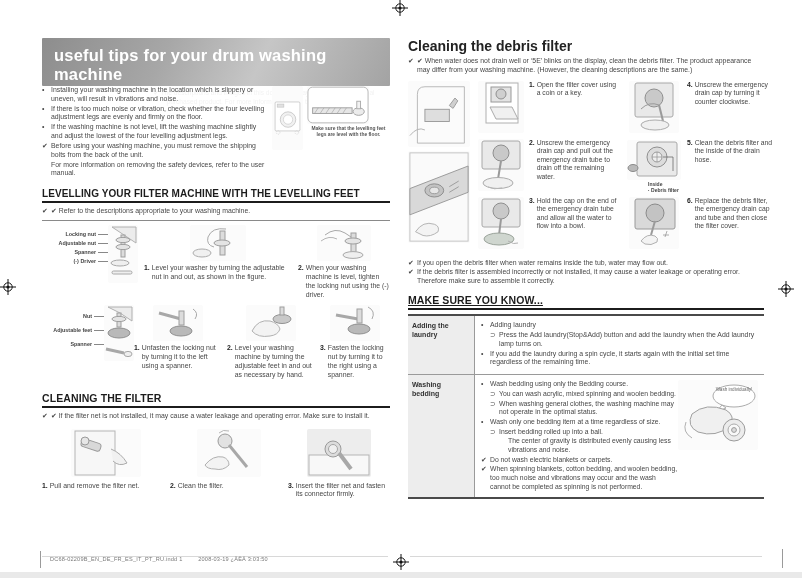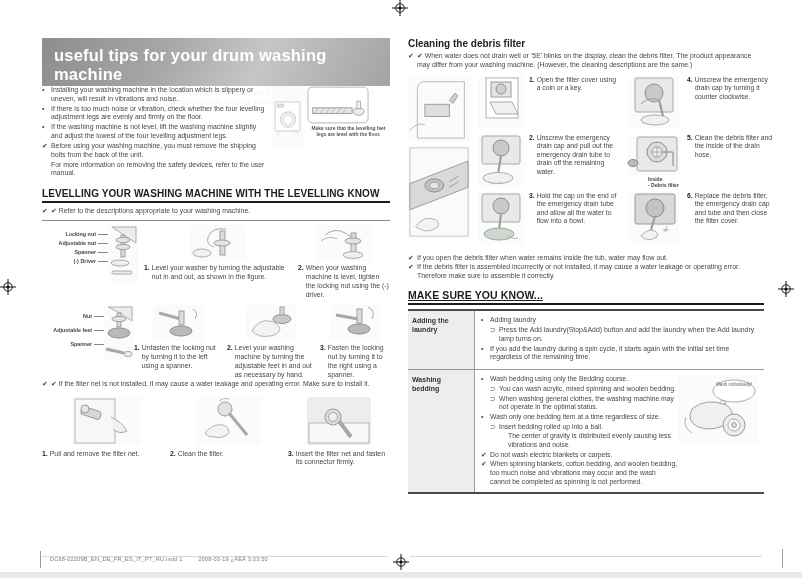--- a/index.html
+++ b/index.html
@@ -15,21 +15,21 @@
   
   .banner{
     height:48px;border-radius:1px;padding:6px 8px 0 12px;box-sizing:border-box;
     background:linear-gradient(115deg,#8d8d8d 0%,#a7a7a7 35%,#c6c6c6 62%,#a3a3a3 100%);
   }
   .banner h1{margin:2px 0 0;color:#fff;font-size:16.5px;letter-spacing:.2px;font-weight:bold;}
   .banner .bnote{margin-top:5px;color:#f3f3f3;font-size:6.6px;line-height:1.35;text-align:center;padding-left:92px;}
 
   .h1{font-size:10.5px;font-weight:bold;color:#1c1c1c;border-bottom:2px solid #1c1c1c;
       padding-bottom:2px;margin:9px 0 4px;letter-spacing:.1px;}
-  .h2{font-size:10px;font-weight:bold;color:#222;margin:6px 0 3px;}
+  .h2{font-size:14px;font-weight:bold;color:#222;margin:6px 0 3px;}
 
   .txt{font-size:6.9px;line-height:1.28;color:#474747;}
   .ln{display:flex;margin-bottom:1px;}
   .ln .m{flex:none;width:9px;}
   .ln .t{flex:1;}
   .ind1{padding-left:9px;}
   .ind2{padding-left:18px;}
 
   .steps-row{display:flex;align-items:flex-start;}
   .step .num{font-weight:bold;color:#222;margin-right:2px;}
@@ -124,21 +124,21 @@
             <line x1="32" y1="29" x2="36" y2="23" stroke="#9c9c9c" stroke-width=".6"></line>
             <line x1="38" y1="29" x2="42" y2="23" stroke="#9c9c9c" stroke-width=".6"></line>
           <ellipse cx="55" cy="27" rx="6" ry="4" fill="#ececec" stroke="#a0a0a0"></ellipse>
           <rect x="53" y="16" width="4" height="8" fill="#f2f2f2" stroke="#ababab"></rect>
         </svg>
         <div class="figcap" style="margin-top:2px;">Make sure that the levelling feet legs are level with the floor.</div>
       </div>
     </div>
   </div>
 
-  <div class="h1" style="font-size:10px;">LEVELLING YOUR WASHING MACHINE WITH THE LEVELLING KNOW</div>
+  <div class="h1" style="font-size:10px;">LEVELLING YOUR FILTER MACHINE WITH THE LEVELLING FEET</div>
   <div class="txt" style="border-bottom:1px solid #8a8a8a;padding-bottom:3px;margin-bottom:4px;">
     <div class="ln">
         <span class="m">✔</span>
         <span class="t" style="margin-left:-9px;padding-left:9px;">✔ Refer to the descriptions appropriate to your washing machine.</span>
       </div>
   </div>
 
   <div class="steps-row" style="margin-bottom:6px;">
     <div style="flex:none;width:96px;display:flex;">
       <div style="flex:1;padding-top:6px;">
@@ -250,20 +250,21 @@
         <ellipse cx="29" cy="24" rx="11" ry="5" fill="#b9b9b9" stroke="#8f8f8f"></ellipse>
         <path d="M38 2 q8 4 4 12" fill="none" stroke="#a8a8a8"></path>
       </svg>
       <div class="step txt" style="margin-top:3px;">
           <span class="num">3.</span>
           <span class="t">Fasten the locking nut by turning it to the right using a spanner.</span>
         </div>
     </div>
   </div>
 
+  <div class="h1" style="margin-top:12px;">CLEANING THE FILTER</div>
   <div class="txt">
     <div class="ln">
         <span class="m">✔</span>
         <span class="t">✔ If the filter net is not installed, it may cause a water leakage and operating error. Make sure to install it.</span>
       </div>
   </div>
 
   <div class="steps-row" style="margin-top:8px;">
     <div style="flex:none;width:128px;">
       <svg class="ill" width="70" height="48" viewBox="0 0 70 48" style="margin:0 auto;">

